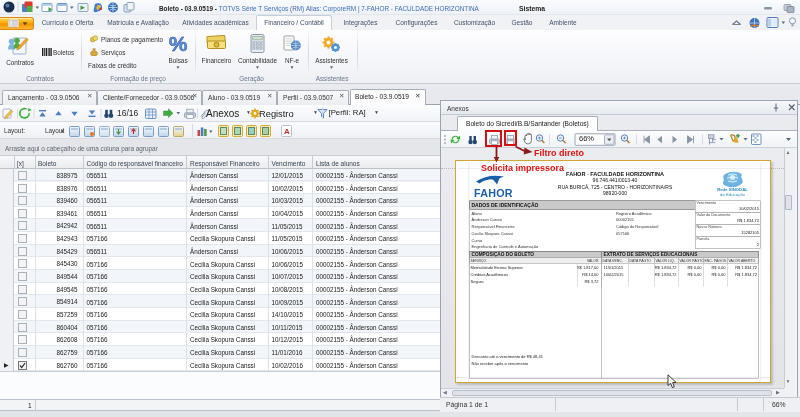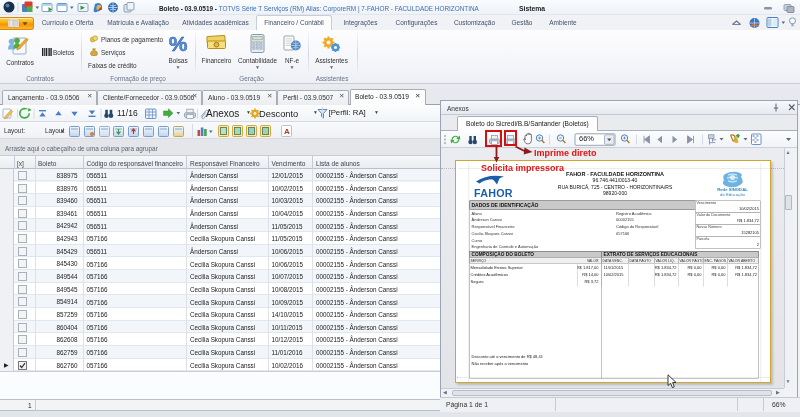--- a/index.html
+++ b/index.html
@@ -221,24 +221,24 @@
 <path d="M201 11.5 l4.5 -5.5 q1 -1.3 2.3 -.3 q1.3 1 .3 2.3 l-4.3 5.3 q-.6 .8 -1.5 .2 q-.8 -.6 -.2 -1.5 l3.8 -4.6" fill="none" stroke="#8494a8" stroke-width=".9"></path>
 <g fill="#e8a820" stroke="#b07818" stroke-width=".4">
       <circle cx="255" cy="8.5" r="3.4"></circle>
       <g stroke="#e8a820" stroke-width="1.6">
         <path d="M255 3.5 v10 M250 8.5 h10 M251.5 5 l7 7 M258.5 5 l-7 7"></path>
       </g>
     </g>
     <circle cx="255" cy="8.5" r="1.4" fill="#fdf6e8"></circle>
 <path d="M318 4.5 h9 l-3.5 4 v4.5 l-2 -1.5 v-3 z" fill="#dce8f6" stroke="#4f7dbd" stroke-width=".9"></path>
 </svg>
-<div class="tx" style="left:117px;top:108.5px;font-size:8.5px;color:#222;">11/16</div>
+<div class="tx" style="left:117px;top:108.5px;font-size:8.5px;color:#222;">16/16</div>
 <div class="tx" style="left:206px;top:108px;font-size:10px;color:#222;">Anexos</div>
 <div class="tx" style="left:246px;top:110px;font-size:5px;color:#444;">▼</div>
-<div class="tx" style="left:259px;top:108.5px;font-size:9.3px;color:#222;">Desconto</div>
+<div class="tx" style="left:259px;top:108.5px;font-size:9.3px;color:#222;">Registro</div>
 <div class="tx" style="left:313px;top:110px;font-size:5px;color:#444;">▼</div>
 <div class="ab" style="left:322px;top:107px;width:1px;height:12px;background:#d5dbe4;"></div>
 <div class="tx" style="left:328.5px;top:109px;font-size:7.8px;color:#222;">[Perfil: RA]</div>
 <div class="tx" style="left:374px;top:110px;font-size:5px;color:#444;">▼</div>
 <div class="ab" style="left:0px;top:122px;width:440px;height:17px;background:linear-gradient(#f9fafc,#eff1f5);border-bottom:1px solid #d8dce2;"></div>
 <div class="tx" style="left:4px;top:126.5px;font-size:6.4px;color:#333;">Layout:</div>
 <div class="tx" style="left:45px;top:126.5px;font-size:6.4px;color:#333;">Layout</div>
 <div class="tx" style="left:60px;top:128.5px;font-size:5px;color:#444;">▼</div>
 <div class="ab" style="left:69px;top:125.5px;width:11px;height:11px;background:linear-gradient(#eaf2fa 20%,#c2d6ec);border:1px solid #7a9cc8;border-radius:1.5px;"></div>
 <div class="ab" style="left:71px;top:127.5px;width:7px;height:2.5px;background:rgba(90,130,180,.35);"></div>
@@ -621,17 +621,17 @@
 <div class="ab" style="left:763px;top:398px;width:1px;height:13px;background:#c4c9d2;"></div>
 <div class="tx" style="left:772px;top:401px;font-size:6.8px;color:#333;">66%</div>
 <div class="ab" style="left:485px;top:130px;width:16.5px;height:17px;border:2px solid #d41111;z-index:20;"></div>
 <div class="ab" style="left:503.5px;top:130px;width:13.5px;height:16px;border:2px solid #d41111;z-index:20;"></div>
 <svg class="ab" style="left:480px;top:143px;z-index:21;" width="70" height="25" viewBox="0 0 70 25">
 <path d="M16.5 3.5 v11" stroke="#8c1b1b" stroke-width="1.8"></path>
     <path d="M13.7 14 h5.6 l-2.8 5.5 z" fill="#8c1b1b"></path>
 <path d="M35.5 3.5 l10 5" stroke="#8c1b1b" stroke-width="1.8"></path>
     <path d="M44.5 4.5 l8 4.5 l-8.8 2.5 z" fill="#8c1b1b"></path>
 </svg>
-<div class="tx" style="left:534px;top:148px;font-size:9px;color:#e31212;font-weight:bold;z-index:21;">Imprime direto</div>
+<div class="tx" style="left:534px;top:148px;font-size:9px;color:#e31212;font-weight:bold;z-index:21;">Filtro direto</div>
 <div class="tx" style="left:481px;top:163px;font-size:9px;color:#e31212;font-weight:bold;z-index:21;">Solicita impressora</div>
 <div class="ab" style="left:440px;top:412px;width:360px;height:5px;background:#e2e5ea;"></div>
 <svg class="ab" style="left:667px;top:374px;z-index:30;" width="11" height="16" viewBox="0 0 11 16">
 <path d="M1 .8 L1 11.5 L3.6 9.2 L5.4 13.6 L7.3 12.8 L5.6 8.6 L9 8.4 Z" fill="#fff" stroke="#222" stroke-width=".9"></path>
 </svg>
 </body></html>

